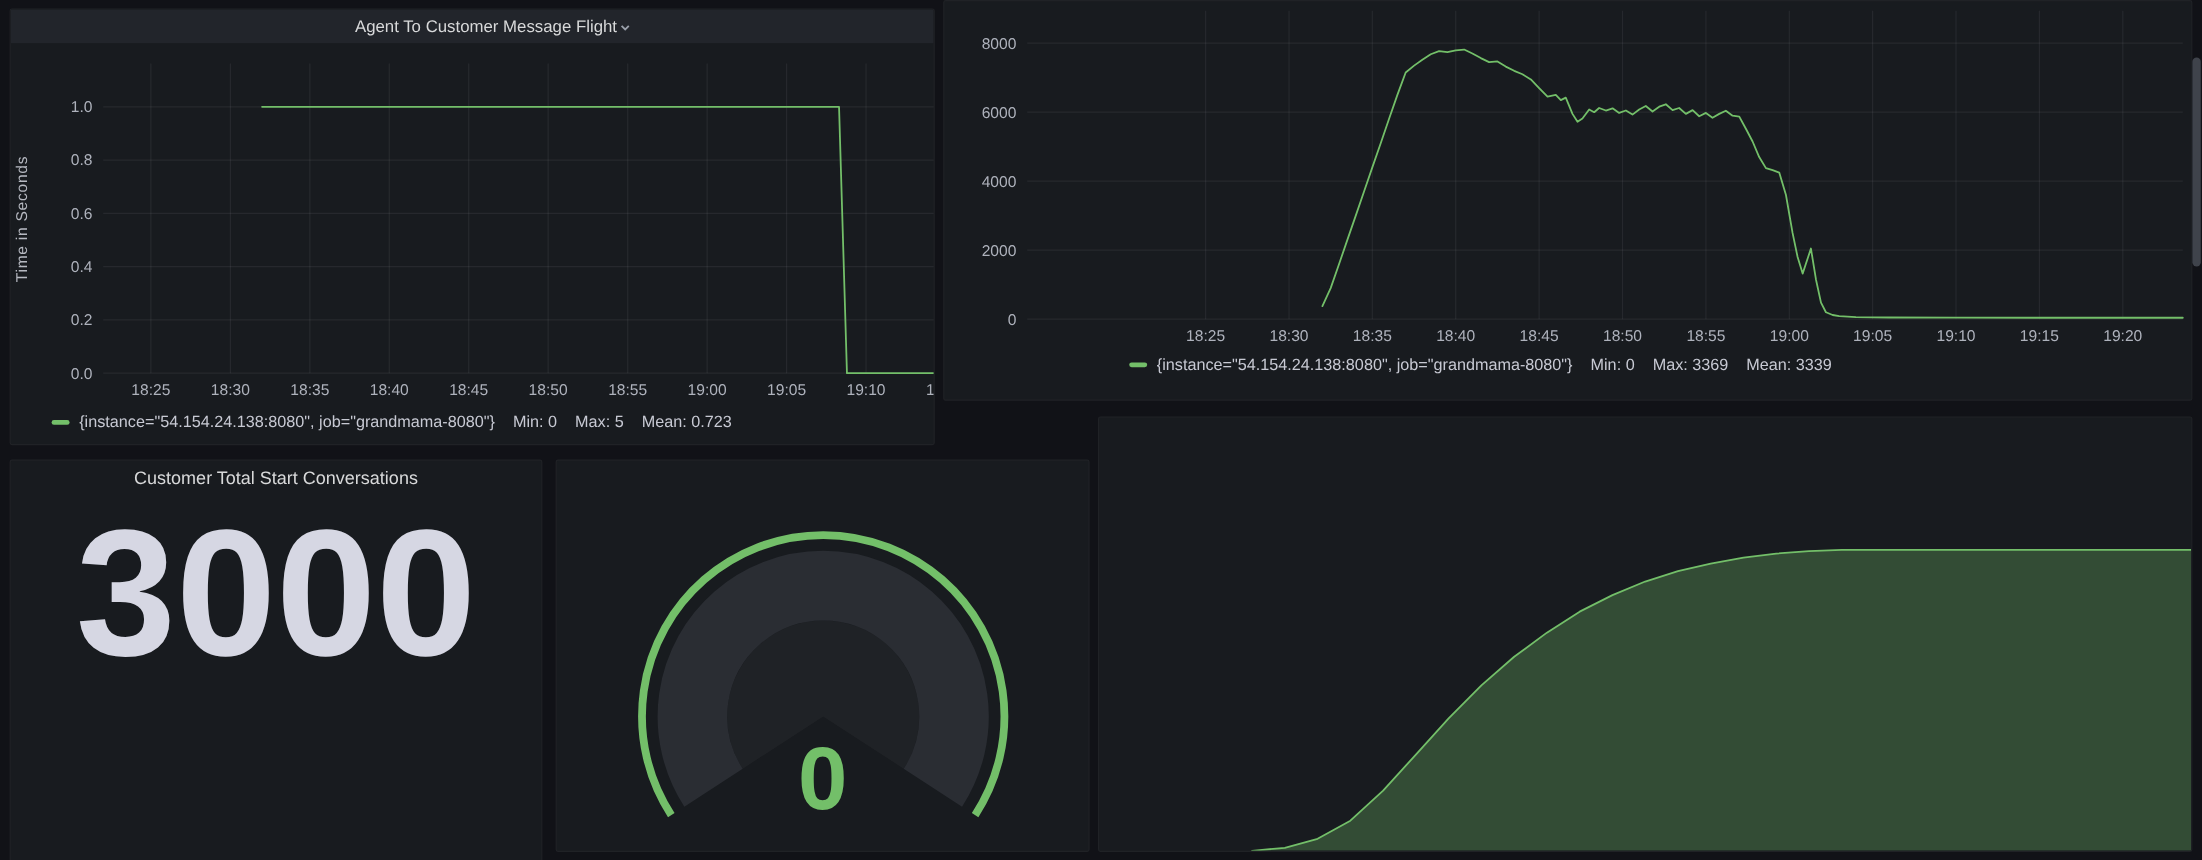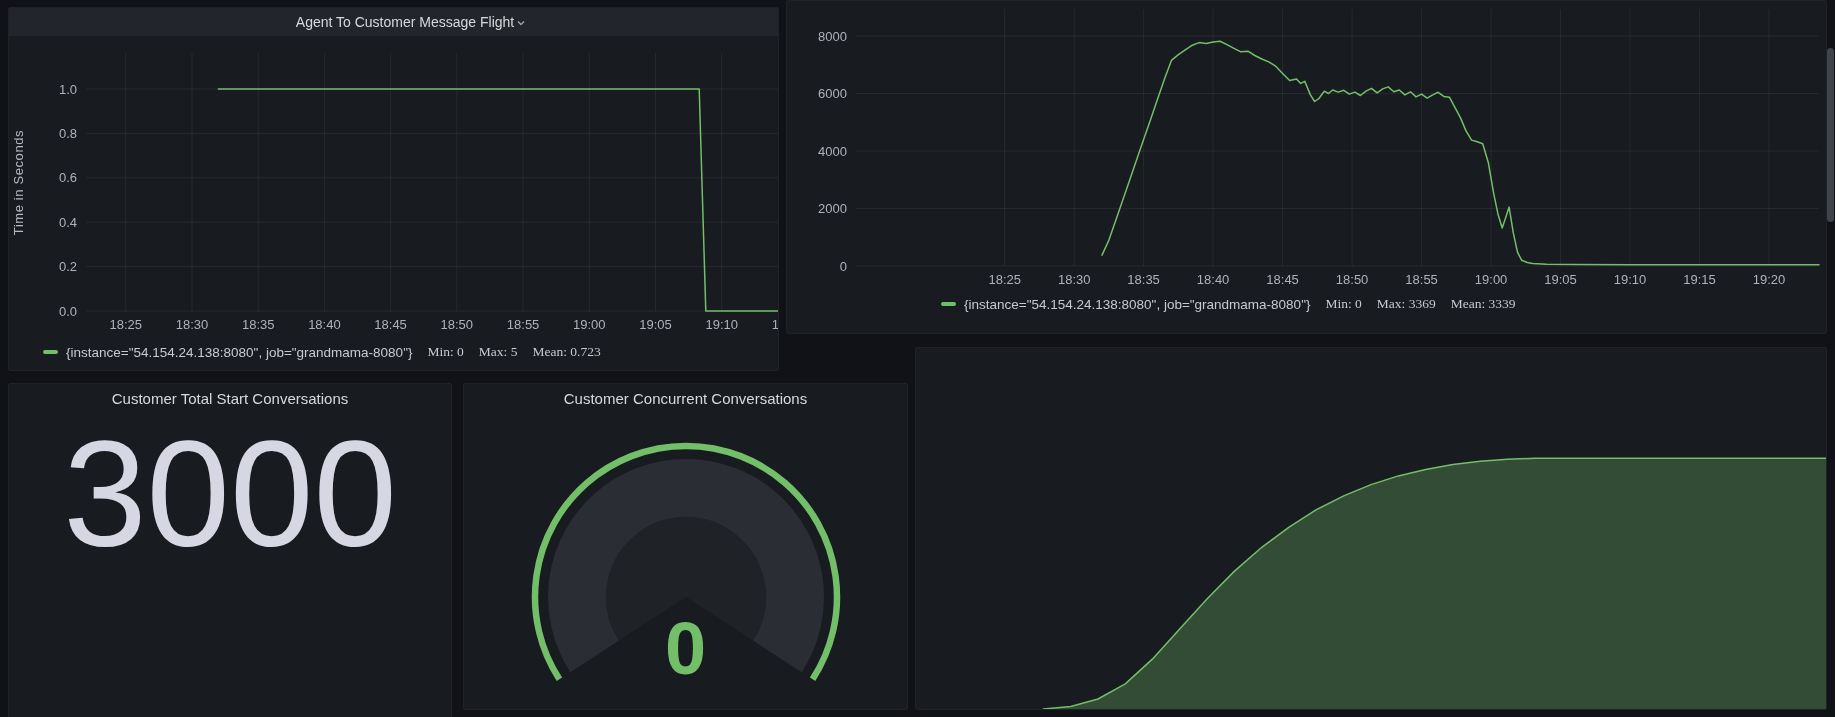--- a/index.html
+++ b/index.html
@@ -12,22 +12,22 @@
   .panel-header .t{color:#d8d9da;font-size:14px;font-weight:500;}
   .chev{width:12px;height:12px;margin-top:2px;}
   .panel-title{position:absolute;top:6px;left:0;right:0;text-align:center;color:#d8d9da;
                font-size:15px;font-weight:500;}
   .ylab{position:absolute;left:-61px;top:167px;width:140px;text-align:center;color:#b6b9c1;
         font-size:13px;letter-spacing:0.6px;transform:rotate(-90deg);}
   .legend{position:absolute;display:flex;align-items:center;font-size:13.5px;color:#c7c9d3;white-space:nowrap;}
   .lg-marker{display:inline-block;width:15px;height:4px;border-radius:2px;background:#73bf69;
              margin-right:8px;cursor:pointer;}
   .lg-name{cursor:pointer;}
-  .lg-stat{margin-left:15px;font-family:Liberation Serif, serif;}
-  .stat-big{position:absolute;left:0;right:0;text-align:center;font-weight:400;}
+  .lg-stat{margin-left:15px;}
+  .stat-big{position:absolute;left:0;right:0;text-align:center;font-weight:700;}
   .num-lavender{color:#d6d7e3;}
   .num-green{color:#73bf69;}
   svg{display:block;}
   .scroll-thumb{position:absolute;left:1827px;top:48px;width:7px;height:174px;border-radius:4px;
                 background:#3f434b;cursor:pointer;}
 </style>
 </head>
 <body>
 
 <div class="page">
@@ -132,21 +132,20 @@
       <span class="lg-stat">Mean: 3339</span>
     </div>
   </div>
 
   <div class="panel" style="left:8px;top:383px;width:444px;height:408px;">
     <div class="panel-title">Customer Total Start Conversations</div>
     <div class="stat-big num-lavender" style="top: 28px; font-size: 150px; line-height: 165px; color: rgb(214, 215, 227);">3000</div>
   </div>
 
   <div class="panel" style="left:463px;top:383px;width:445px;height:327px;">
-    <div class="panel-title">Customer Concurrent Conversations</div>
     <svg id="gauge" width="443" height="325" style="position:absolute;top:0;left:0;">
         <path d="M222 213L154.9 256.6A80 80 0 1 1 289.1 256.6Z" fill="rgba(204,204,220,0.045)"></path>
         <path d="M130.6 272.4A109 109 0 1 1 313.4 272.4" fill="none" stroke="#2A2D33" stroke-width="58"></path>
         <path d="M95.4 295.2A151 151 0 1 1 348.6 295.2" fill="none" stroke="#73BF69" stroke-width="6.5"></path>
       </svg>
     <div class="stat-big num-green" style="top: 225px; font-size: 74px; line-height: 80px; font-weight: 600; color: rgb(115, 191, 105);">0</div>
   </div>
 
   <div class="panel" style="left:915px;top:347px;width:912px;height:363px;">
     <svg id="spark" width="910" height="361" style="position:absolute;top:0;left:0;">

